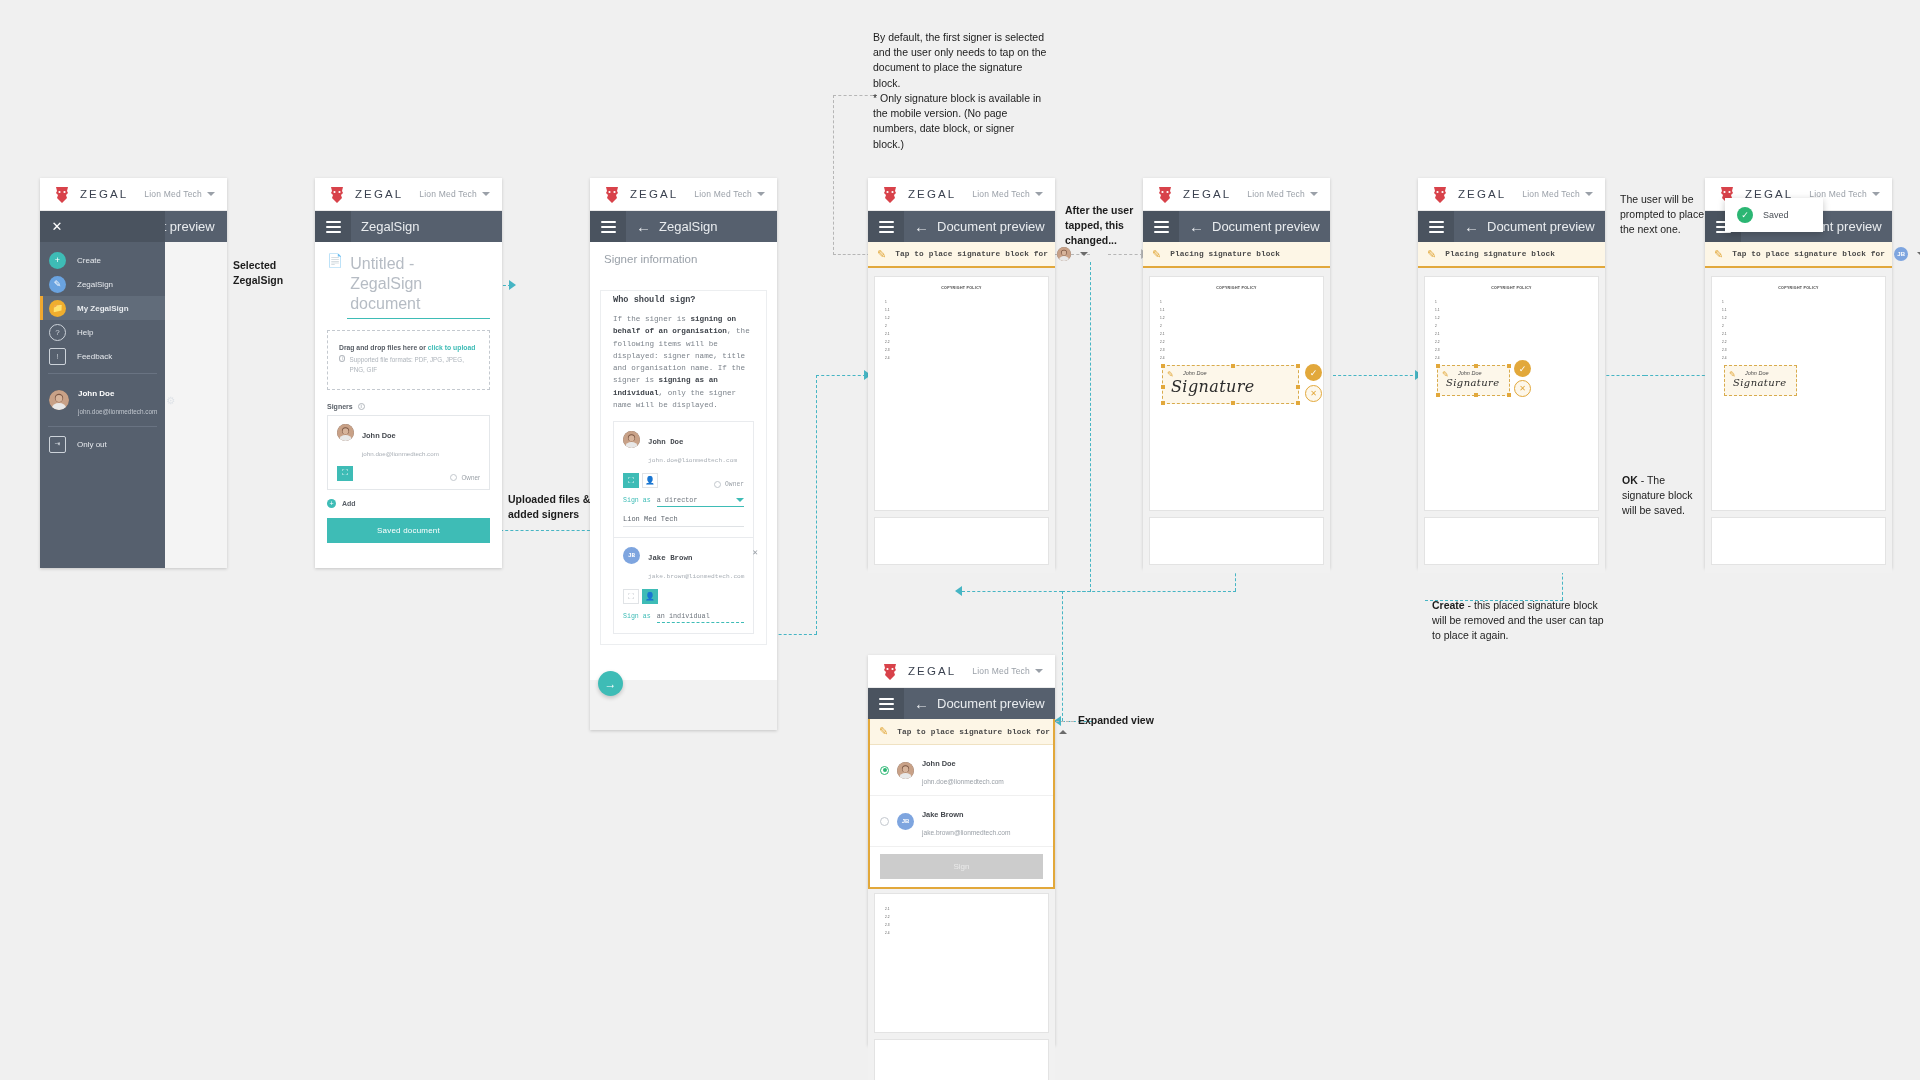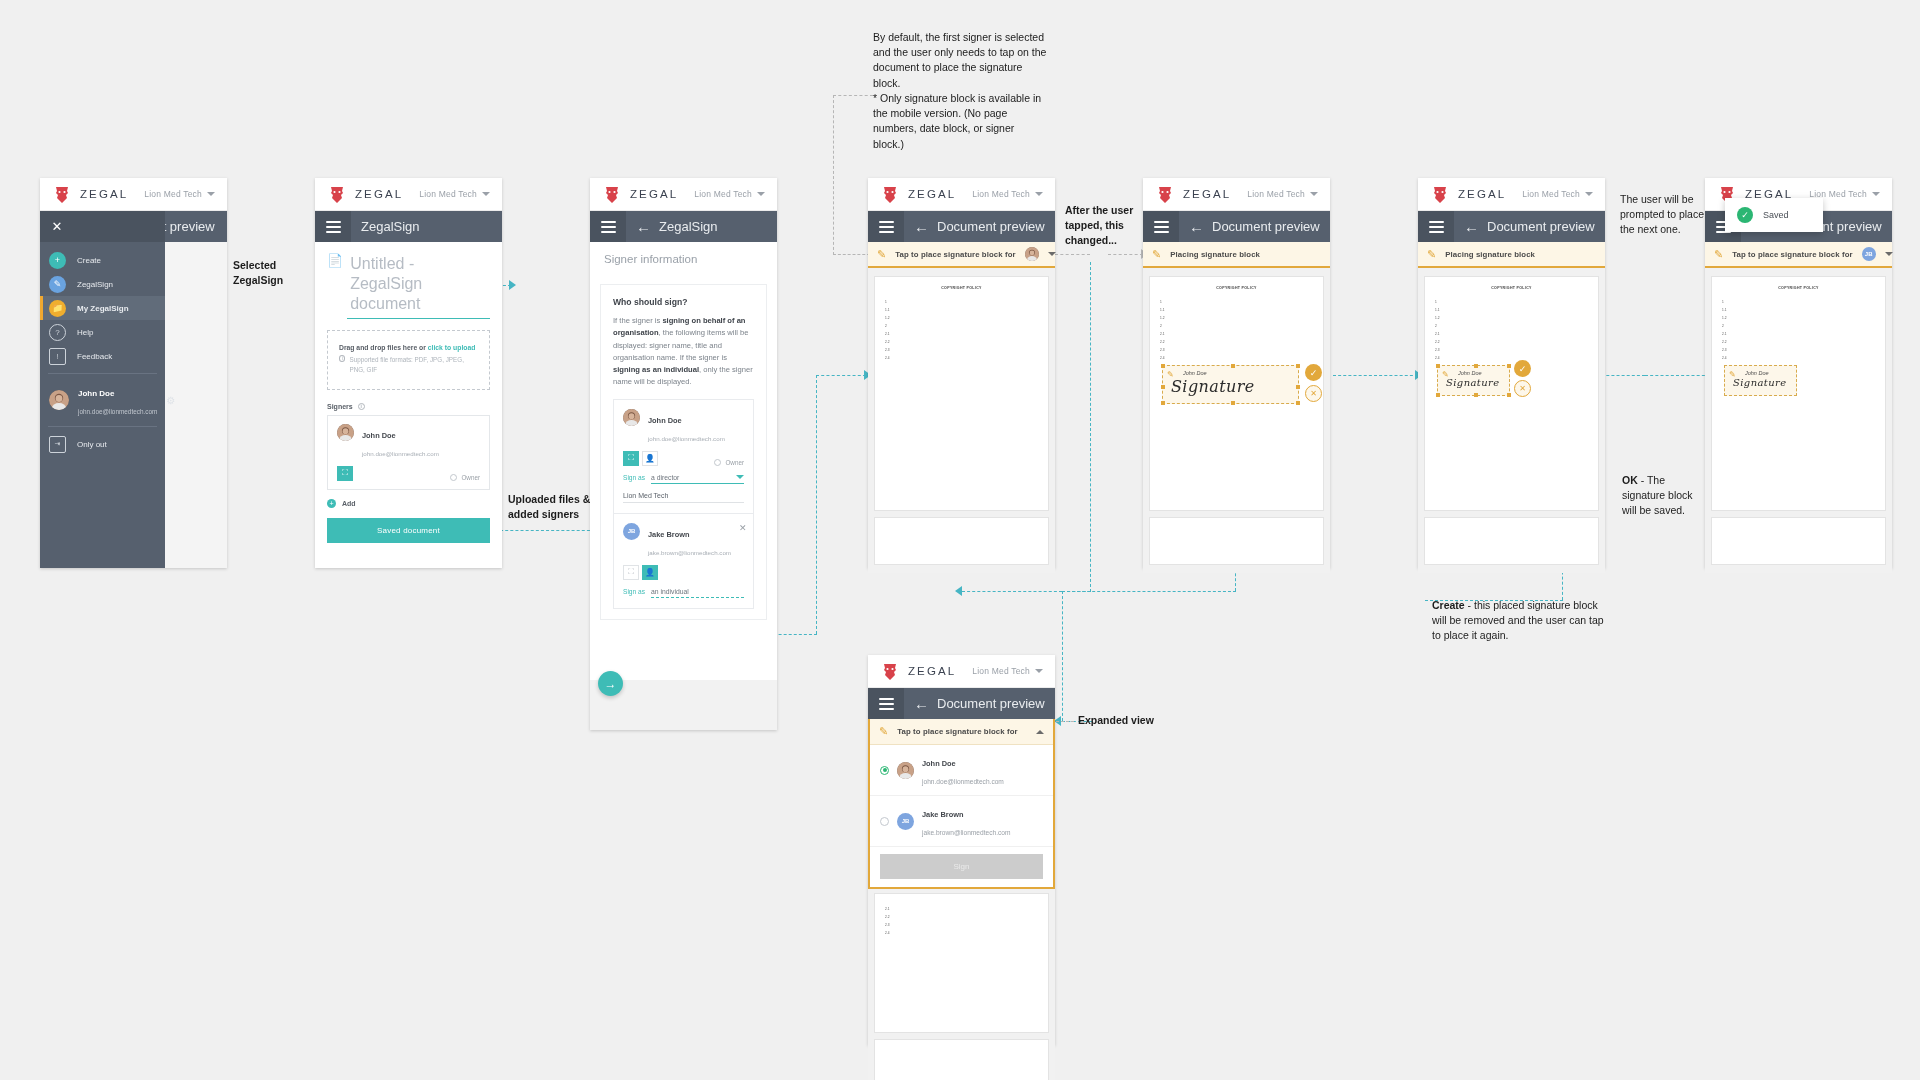--- a/index.html
+++ b/index.html
@@ -34,21 +34,21 @@
   .hamb i { display:block; width:15px; height:2px; background:#fff; border-radius:1px;}
   .navtitle { font-size:13px; font-weight:400; color:#e9ecef; display:flex; align-items:center; gap:8px; padding-left:10px;}
   .backarrow { font-size:15px; line-height:1; color:#e9ecef; }
 
   
   .sigbar {
     display:flex; align-items:center; gap:9px;
     background:#fdf6e6; border-bottom:2px solid #e2a83b;
     height:26px; padding:0 9px; position:relative;
   }
-  .sigbar-label { font-size:7.8px; font-weight:bold; color:#4a4a4a; letter-spacing:.1px; white-space:nowrap;}
+  .sigbar-label { font-size:7.8px; font-weight:bold; color:#4a4a4a; letter-spacing:.1px; white-space:nowrap;font-family:Liberation Mono, monospace;}
   .sigbar .pen { color:#e2a83b; font-size:11px; line-height:1; }
   .sigbar .sp { margin-left:auto; display:flex; align-items:center; gap:9px;}
   .mini-av { width:14px;height:14px;border-radius:50%;background:#8c7466;overflow:hidden;}
   .mini-av.jb { background:#7ea5df; color:#fff; font-size:6px; display:flex;align-items:center;justify-content:center;font-weight:bold;}
   .caret-s { width:0;height:0;border-left:4px solid transparent;border-right:4px solid transparent;border-top:4px solid #6b6b6b;}
   .caret-up { width:0;height:0;border-left:4px solid transparent;border-right:4px solid transparent;border-bottom:4px solid #6b6b6b;}
 
   
   .docwrap { background:#f1f1f1; padding:8px 6px; }
   .docpage { background:#fff; border:1px solid #e3e3e3; padding:9px 10px 12px; position:relative;}
@@ -116,21 +116,21 @@
   .tbtn.on { background:#3ebcb6;border-color:#3ebcb6;color:#fff;}
   .owner { font-size:6.3px;color:#9aa0a7;display:flex;align-items:center;gap:4px;margin-left:auto;}
   .radio { width:7px;height:7px;border:1px solid #c2c7cd;border-radius:50%;}
   .addrow { display:flex;align-items:center;gap:6px;margin:9px 0 10px;}
   .addbtn { width:9px;height:9px;border-radius:50%;background:#3ebcb6;color:#fff;font-size:7px;display:flex;align-items:center;justify-content:center;}
   .addtxt { font-size:7px;font-weight:bold;color:#5a6068;}
   .viewbtn { background:#3ebcb6;color:#fff;text-align:center;font-size:8px;padding:8px 0;letter-spacing:.2px;}
 
   
   .s3title { font-size:11.5px; color:#9aa1a9; font-weight:300; padding:11px 14px 9px;}
-  .s3card { background:#fff; border:1px solid #eceef0; margin:10px 10px; padding:12px 12px 10px;}
+  .s3card { background:#fff; border:1px solid #eceef0; margin:16px 10px; padding:4px 12px 10px;font-family:Liberation Mono, monospace;}
   .s3h { font-size:8.6px; font-weight:bold; color:#3f444b; margin-bottom:8px;}
   .s3p { font-size:7.6px; color:#7c838b; line-height:1.62; }
   .s3p b { color:#3f444b; }
   .signer-box { border:1px solid #e9ebee; padding:9px 9px 10px; }
   .signas { display:flex; align-items:baseline; gap:6px; margin-top:8px;}
   .signas .lbl { font-size:6.6px; color:#3ebcb6;}
   .signas .val { font-size:6.8px; color:#6e757d; flex:1; border-bottom:1px solid #3ebcb6; padding-bottom:2px; display:flex; align-items:center;}
   .signas .val.dash { border-bottom:1px dashed #3ebcb6; }
   .orgline { font-size:7px;color:#5c636b;border-bottom:1px solid #dfe2e5;padding-bottom:3px;margin-top:8px;}
   .fab { position:absolute; width:25px;height:25px;border-radius:50%;background:#3ebcb6;color:#fff;

